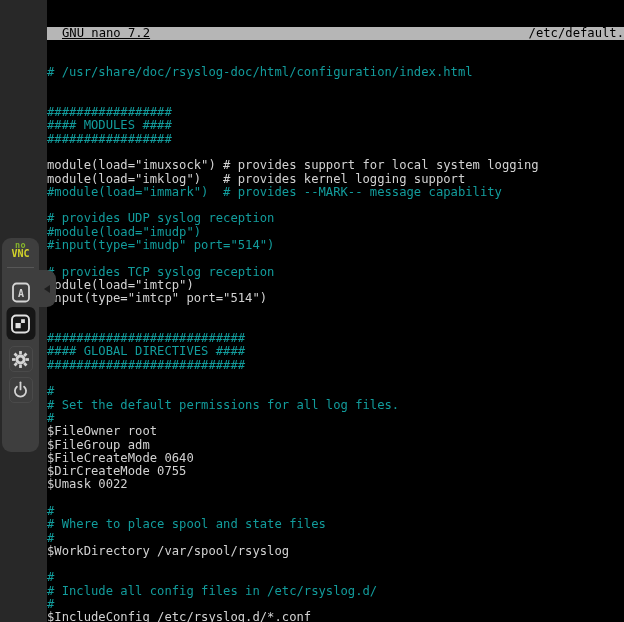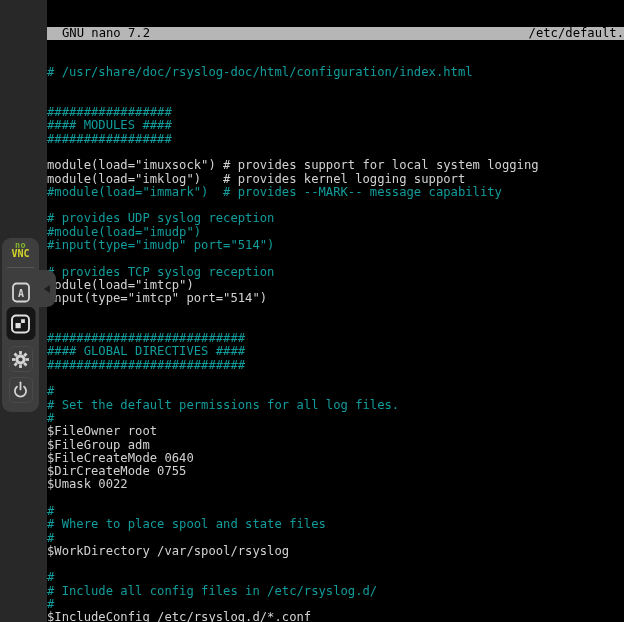--- a/index.html
+++ b/index.html
@@ -10,29 +10,29 @@
   .terminal {
     position:absolute; left:47px; top:0; width:577px; height:622px;
     background:#000; font-size:12.2px; line-height:13.3px; color:#d2d2d2;
     white-space:pre; overflow:hidden;
   }
   .nano-header {
     height:13px; background:#b6b6b6; color:#000;
     display:flex; justify-content:space-between; align-items:center;
     line-height:13px; overflow:hidden;
   }
-  .nano-header .title { padding-left:15px; }
+  .nano-header .title { padding-left:15px;text-decoration:underline; }
   .nano-header .file  { text-align:right; }
   .editor-lines .line { height:13.3px; }
   .editor-lines .cyan  { color:#129c9c; }
   .editor-lines .white { color:#d2d2d2; }
 
   
   .vnc-panel {
-    position:absolute; left:2px; top:238px; width:37px; height:174px;
+    position:absolute; left:2px; top:238px; width:37px; height:214px;
     background:#3e3e3e; border-radius:9px; z-index:2;
   }
   .vnc-logo { position:absolute; top:3px; left:0; width:100%; text-align:center;
     font-weight:bold; font-family:"DejaVu Sans Mono", monospace; }
   .vnc-logo .no  { font-size:8.5px; line-height:8px; letter-spacing:0.5px; }
   .vnc-logo .vnc { font-size:10px; line-height:10px; }
   .vnc-sep { position:absolute; top:29px; left:5px; width:27px; height:1px; background:#575757; }
 
   .vnc-btn { position:absolute; left:50%; transform:translateX(-50%);
     display:flex; align-items:center; justify-content:center; cursor:pointer; }

